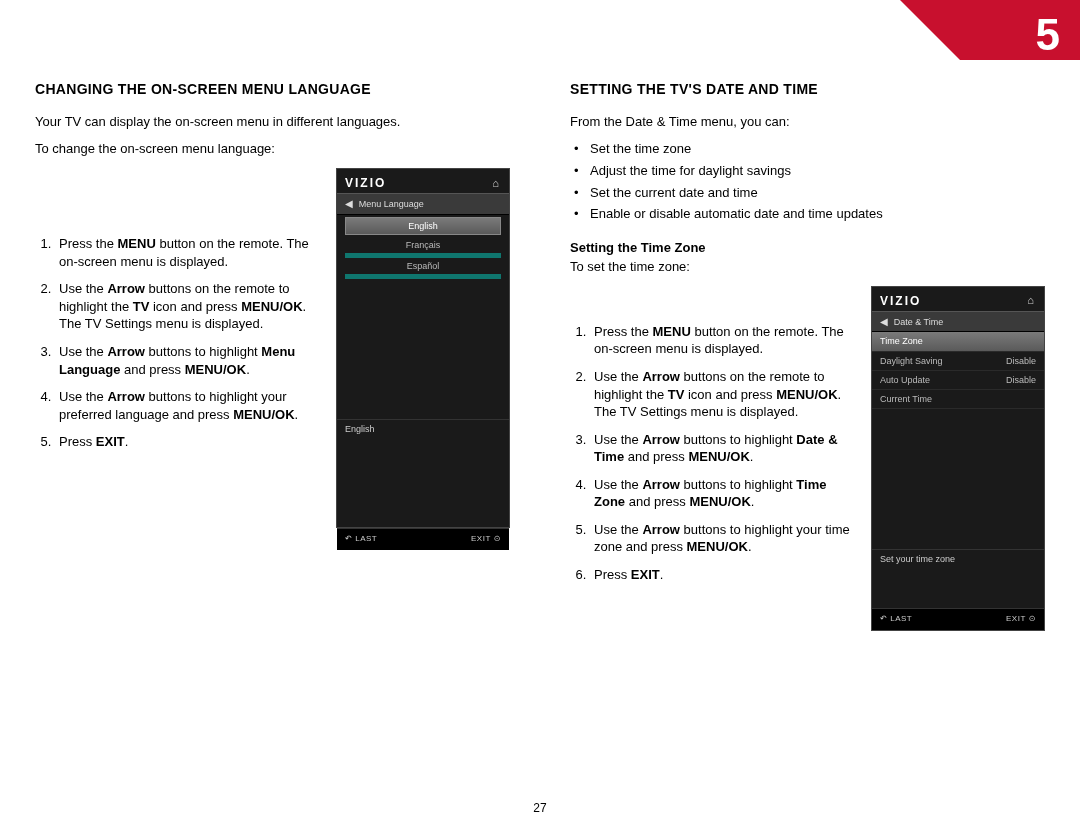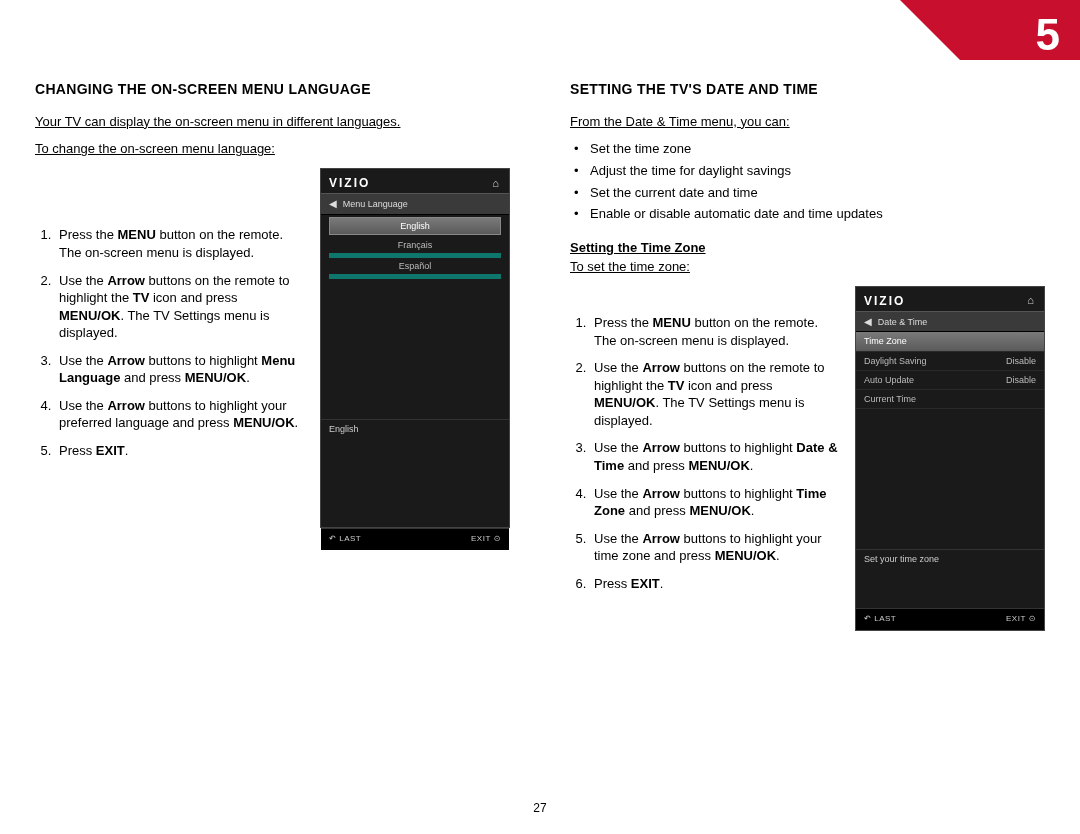--- a/index.html
+++ b/index.html
@@ -40,41 +40,41 @@
     gap: 60px;
   }
   .col { flex: 1; }
   h2.section {
     font-size: 14px;
     font-weight: 700;
     letter-spacing: 0.3px;
     margin-bottom: 14px;
     text-transform: uppercase;
   }
-  p { margin-bottom: 10px; text-decoration: underline; }
+  p { margin-bottom: 10px; }
   ol { padding-left: 20px; margin-bottom: 10px; }
   ol li { margin-bottom: 10px; padding-left: 4px; }
   ul.bullets { list-style: none; padding-left: 20px; margin-bottom: 16px; }
   ul.bullets li { margin-bottom: 4px; position: relative; }
   ul.bullets li::before { content: "•"; position: absolute; left: -16px; }
   b, strong { font-weight: 700; }
   .subhead { font-weight: 700; margin-bottom: 2px; margin-top: 6px; }
   .text-block { flex: 1; }
   .text-with-fig { display: flex; gap: 14px; align-items: center; }
   .page-num {
     position: absolute;
     bottom: 18px;
     left: 0; right: 0;
     text-align: center;
     font-size: 12px;
   }
 
   
   .tv {
-    width: 190px;
+    width: 174px;
     border: 1px solid #444;
     background: #1a1a1a;
     color: #ddd;
     font-size: 10px;
     display: flex;
     flex-direction: column;
     flex-shrink: 0;
   }
   .tv .brand-row {
     display: flex;

